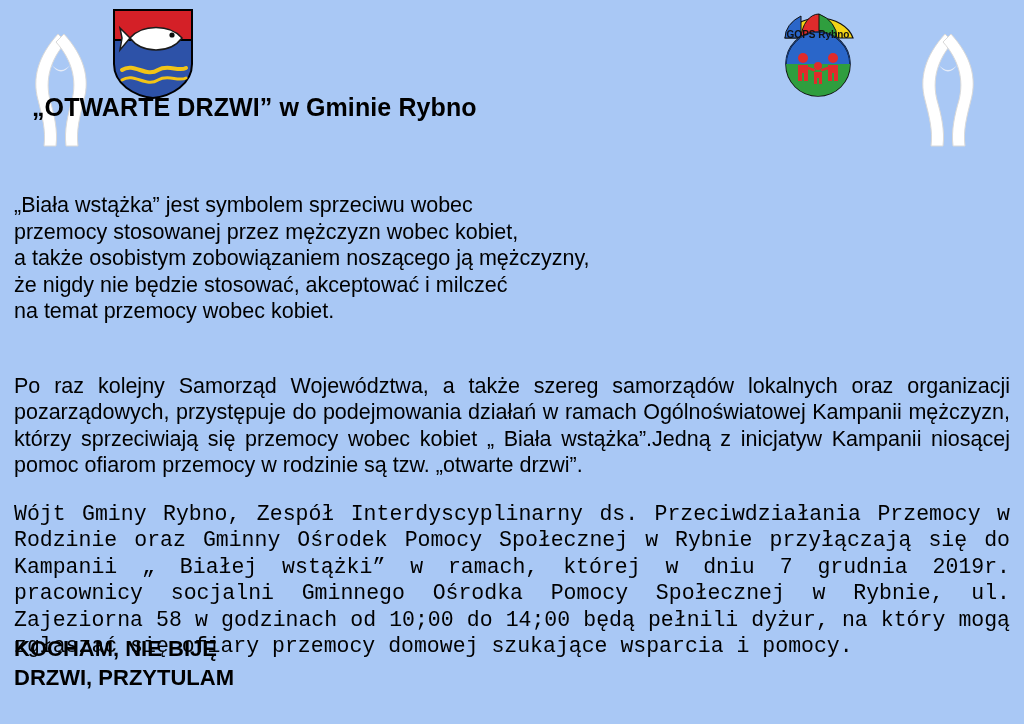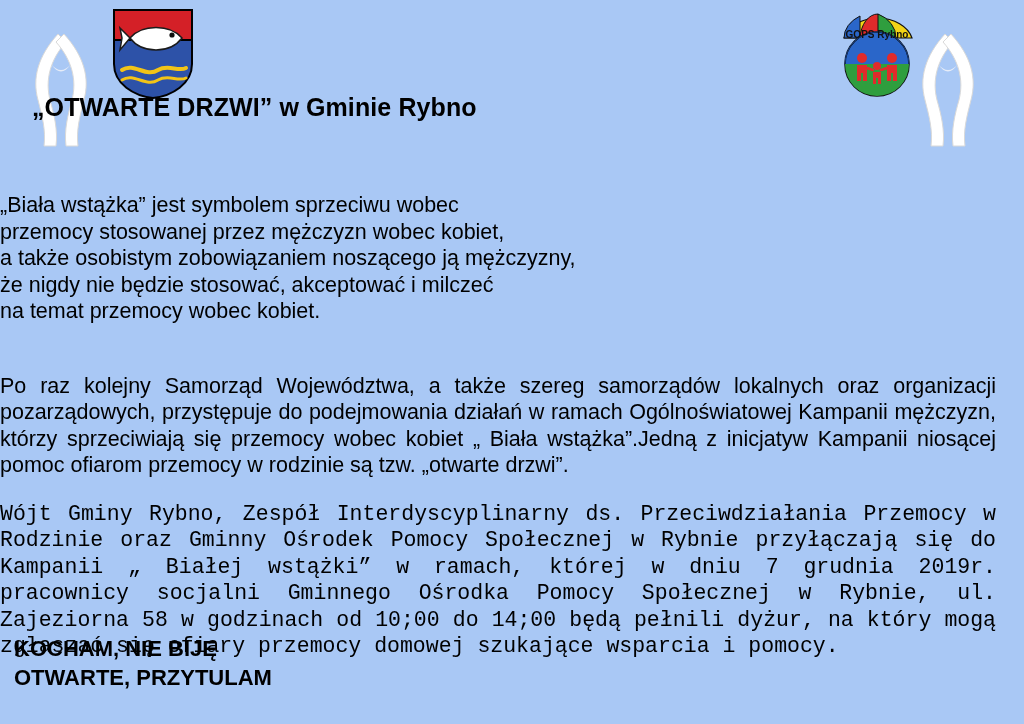--- a/index.html
+++ b/index.html
@@ -37,21 +37,21 @@
     position: absolute;
     left: 112px;
     top: 8px;
     width: 82px;
     height: 92px;
   }
 
   
   .gops-logo {
     position: absolute;
-    left: 824px;
+    left: 765px;
     top: 8px;
     width: 106px;
     height: 92px;
   }
 
   
   .title-block {
     position: absolute;
     left: 0;
     top: 90px;
@@ -62,21 +62,21 @@
   .title-line {
     font-size: 25px;
     font-weight: bold;
     line-height: 34px;
     letter-spacing: 0.1px;
   }
 
   
   .body-text {
     position: absolute;
-    left: 0;
+    left: 14px;
     top: 192px;
     width: 996px;
   }
   .para {
     font-size: 21.5px;
     line-height: 26.5px;
     margin: 0 0 20px 0;
   }
   .para.left-align { text-align: left; }
   .para.justify { text-align: justify; }
@@ -166,16 +166,16 @@
 przemocy stosowanej przez mężczyzn wobec kobiet,
 a także osobistym zobowiązaniem noszącego ją mężczyzny,
 że nigdy nie będzie stosować, akceptować i milczeć
 na temat przemocy wobec kobiet.</p>
     <p class="para justify p2">Po raz kolejny Samorząd Województwa, a także szereg samorządów lokalnych oraz organizacji pozarządowych, przystępuje do podejmowania działań w ramach Ogólnoświatowej Kampanii mężczyzn, którzy sprzeciwiają się przemocy wobec kobiet „ Biała wstążka”.Jedną z inicjatyw Kampanii niosącej pomoc ofiarom przemocy w rodzinie są tzw. „otwarte drzwi”.</p>
     <p class="para justify">Wójt Gminy Rybno, Zespół Interdyscyplinarny ds. Przeciwdziałania Przemocy w Rodzinie oraz Gminny Ośrodek Pomocy Społecznej w Rybnie przyłączają się do Kampanii „ Białej wstążki” w ramach, której w dniu 7 grudnia 2019r. pracownicy socjalni Gminnego Ośrodka Pomocy Społecznej w Rybnie, ul. Zajeziorna 58 w godzinach od 10;00 do 14;00 będą pełnili dyżur, na który mogą zgłaszać się ofiary przemocy domowej szukające wsparcia i pomocy.</p>
   </div>
 
   <div class="slogan">
     <div class="slogan-line">KOCHAM, NIE BIJĘ</div>
-    <div class="slogan-line">OTWARTE, PRZYTULAM</div>
+    <div class="slogan-line">DRZWI, PRZYTULAM</div>
   </div>
 
 </div>
 
 </body></html>

